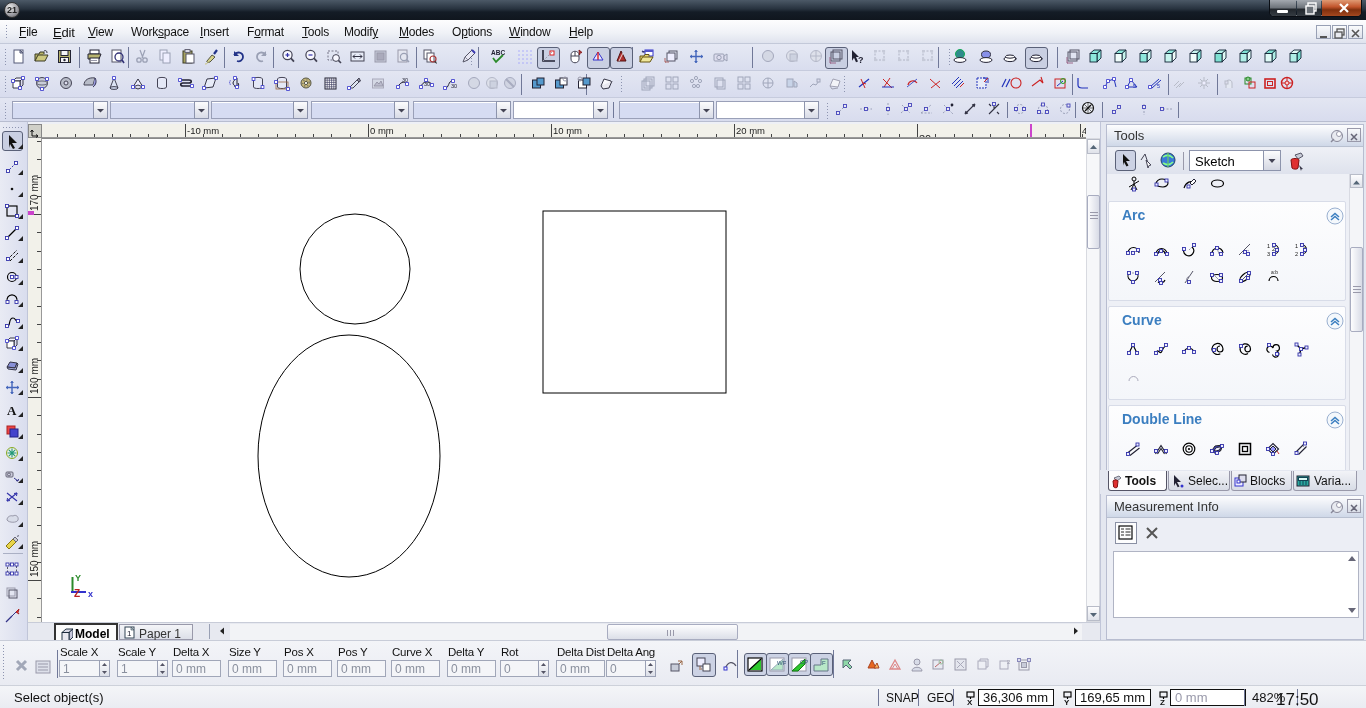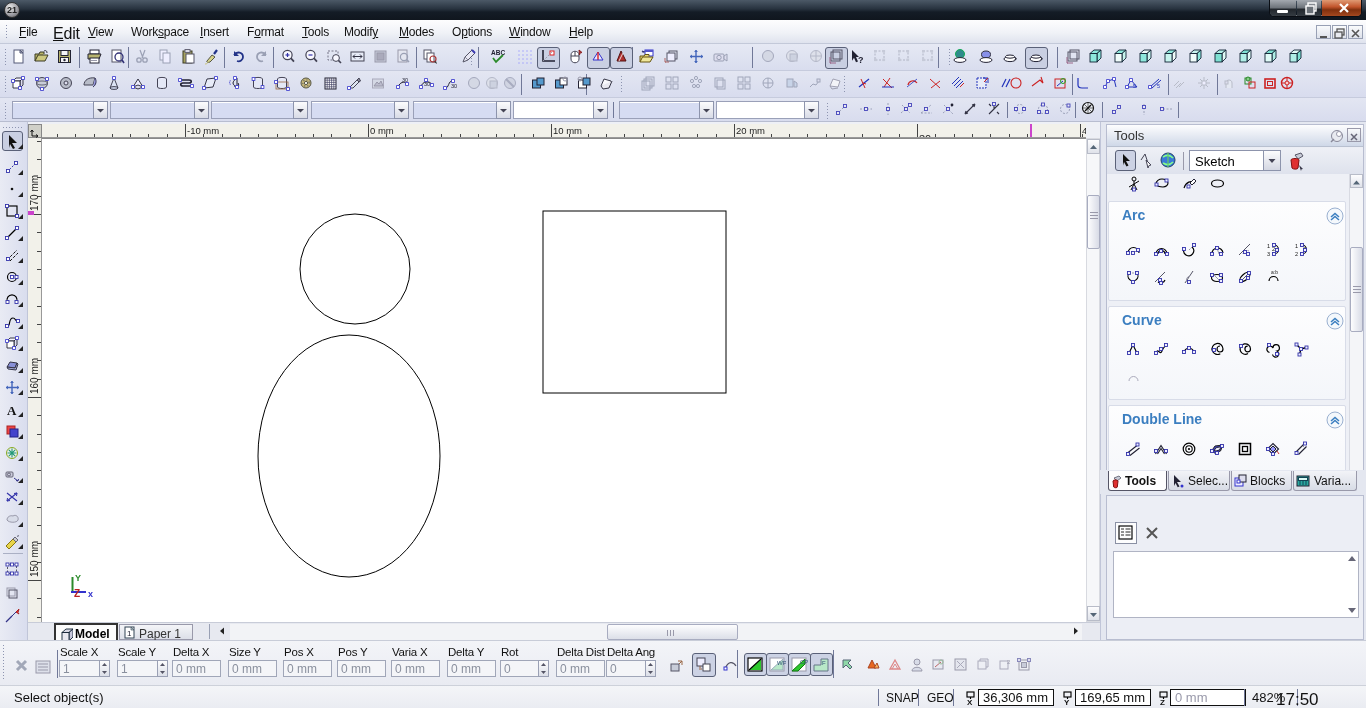--- a/index.html
+++ b/index.html
@@ -25,21 +25,21 @@
 <div class="abs" style="left:52px;top:0;width:41px;height:17px;background:linear-gradient(#e09a74,#c2552c 40%,#80300e 58%,#aa4c22)">
         <svg class="abs" style="left:15px;top:2px" width="14" height="13">
           <path d="M3 2l8 8M11 2l-8 8" stroke="#fff" stroke-width="2.2"></path>
         </svg>
       </div>
 </div>
   </div>
 <div class="abs" style="left:0;top:20px;width:1366px;height:24px;background:linear-gradient(#fdfdfe,#f0f2f7 55%,#dfe3ee);border-bottom:1px solid #c3c9d9">
 <div class="handle" style="left:5px;top:4px;height:16px;bottom:auto"></div>
 <div class="abs" style="left:19px;top:5px;font-size:12px;letter-spacing:-.2px;color:#111"><u>F</u>ile</div>
-<div class="abs" style="left:53px;top:5px;font-size:16px;letter-spacing:-.2px;color:#111"><u>E</u>dit</div>
+<div class="abs" style="left:53px;top:5px;font-size:13px;letter-spacing:-.2px;color:#111"><u>E</u>dit</div>
 <div class="abs" style="left:88px;top:5px;font-size:12px;letter-spacing:-.2px;color:#111"><u>V</u>iew</div>
 <div class="abs" style="left:131px;top:5px;font-size:12px;letter-spacing:-.2px;color:#111">Work<u>s</u>pace</div>
 <div class="abs" style="left:200px;top:5px;font-size:12px;letter-spacing:-.2px;color:#111"><u>I</u>nsert</div>
 <div class="abs" style="left:247px;top:5px;font-size:12px;letter-spacing:-.2px;color:#111">F<u>o</u>rmat</div>
 <div class="abs" style="left:302px;top:5px;font-size:12px;letter-spacing:-.2px;color:#111"><u>T</u>ools</div>
 <div class="abs" style="left:344px;top:5px;font-size:12px;letter-spacing:-.2px;color:#111">Modif<u>y</u></div>
 <div class="abs" style="left:399px;top:5px;font-size:12px;letter-spacing:-.2px;color:#111"><u>M</u>odes</div>
 <div class="abs" style="left:452px;top:5px;font-size:12px;letter-spacing:-.2px;color:#111">O<u>p</u>tions</div>
 <div class="abs" style="left:509px;top:5px;font-size:12px;letter-spacing:-.2px;color:#111"><u>W</u>indow</div>
 <div class="abs" style="left:569px;top:5px;font-size:12px;letter-spacing:-.2px;color:#111"><u>H</u>elp</div>
@@ -436,20 +436,31 @@
     <rect x="4" y="7" width="3" height="3" fill="#fff" stroke="#33c"></rect>
   </svg>
 <div class="abs" style="left:1250px;top:474px;font-size:12px;color:#111;font-weight:normal">Blocks</div>
 <svg class="abs" style="left:1295px;top:473px" width="16" height="16">
     <rect x="2" y="3" width="12" height="10" fill="#2aa8a0" stroke="#223"></rect>
     <rect x="3.5" y="4.5" width="9" height="3" fill="#d8f8f4" stroke="#145"></rect>
     <path d="M4 9h2M7 9h2M10 9h2M4 11h2M7 11h2M10 11h2" stroke="#145"></path>
   </svg>
 <div class="abs" style="left:1314px;top:474px;font-size:12px;color:#111;font-weight:normal">Varia...</div>
 <div class="abs" style="left:1106px;top:495px;width:258px;height:145px;background:#eceef5;border:1px solid #b8bdd0">
+<div class="abs" style="left:0;top:0;width:256px;height:22px;background:linear-gradient(#fdfdfe,#cfd8e8);border-bottom:1px solid #b8c0d0">
+      <span style="position:absolute;left:7px;top:3px;font-size:13px;color:#333">Measurement Info</span>
+      <svg class="abs" style="left:222px;top:3px" width="17" height="16">
+        <circle cx="8" cy="8" r="5.5" fill="#e8eaf0" stroke="#889"></circle>
+        <circle cx="10" cy="6" r="2.5" fill="#fff" stroke="#99a"></circle>
+        <line x1="5" y1="11" x2="2" y2="14" stroke="#889" stroke-width="1.4"></line>
+      </svg>
+      <div class="abs" style="left:240px;top:3px;width:14px;height:14px;background:linear-gradient(#f8f9fb,#d8dce6);border:1px solid #99a"><svg width="12" height="12">
+          <path d="M3 3l6 6M9 3l-6 6" stroke="#667" stroke-width="1.5"></path>
+        </svg></div>
+    </div>
 <div class="abs" style="left:8px;top:26px;width:22px;height:22px;background:#fdfdfe;border:1px solid #8a90a4"><svg width="20" height="20">
         <rect x="3" y="3" width="13" height="13" fill="#fff" stroke="#000" stroke-width="1.15"></rect>
         <path d="M5 6h3M5 9h3M5 12h3M9.5 6h5M9.5 9h5M9.5 12h5" stroke="#111" stroke-width=".9"></path>
       </svg></div>
 <svg class="abs" style="left:36px;top:28px" width="18" height="18">
       <path d="M4 4l10 10M14 4L4 14" stroke="#555" stroke-width="2"></path>
     </svg>
 <div class="abs" style="left:6px;top:55px;width:246px;height:67px;background:#fff;border:1px solid #b0b4c4">
       <svg class="abs" style="left:232px;top:2px" width="12" height="10">
         <path d="M6 2l4 5H2z" fill="#667"></path>
@@ -482,21 +493,21 @@
       <path d="M4.5 13L2 10h5z" fill="#556"></path>
     </svg></div>
 <div class="abs" style="left:173px;top:646px;font-size:11.5px;letter-spacing:-.2px;color:#111">Delta X</div>
 <div class="abs" style="left:172px;top:660px;width:49px;height:17px;background:#f4f5f8;border:1px solid #a0a6b8;font-size:12px;color:#8a909e;padding:1px 3px">0 mm</div>
 <div class="abs" style="left:229px;top:646px;font-size:11.5px;letter-spacing:-.2px;color:#111">Size Y</div>
 <div class="abs" style="left:228px;top:660px;width:49px;height:17px;background:#f4f5f8;border:1px solid #a0a6b8;font-size:12px;color:#8a909e;padding:1px 3px">0 mm</div>
 <div class="abs" style="left:284px;top:646px;font-size:11.5px;letter-spacing:-.2px;color:#111">Pos X</div>
 <div class="abs" style="left:283px;top:660px;width:49px;height:17px;background:#f4f5f8;border:1px solid #a0a6b8;font-size:12px;color:#8a909e;padding:1px 3px">0 mm</div>
 <div class="abs" style="left:338px;top:646px;font-size:11.5px;letter-spacing:-.2px;color:#111">Pos Y</div>
 <div class="abs" style="left:337px;top:660px;width:49px;height:17px;background:#f4f5f8;border:1px solid #a0a6b8;font-size:12px;color:#8a909e;padding:1px 3px">0 mm</div>
-<div class="abs" style="left:392px;top:646px;font-size:11.5px;letter-spacing:-.2px;color:#111">Varia X</div>
+<div class="abs" style="left:392px;top:646px;font-size:11.5px;letter-spacing:-.2px;color:#111">Curve X</div>
 <div class="abs" style="left:391px;top:660px;width:49px;height:17px;background:#f4f5f8;border:1px solid #a0a6b8;font-size:12px;color:#8a909e;padding:1px 3px">0 mm</div>
 <div class="abs" style="left:448px;top:646px;font-size:11.5px;letter-spacing:-.2px;color:#111">Delta Y</div>
 <div class="abs" style="left:447px;top:660px;width:49px;height:17px;background:#f4f5f8;border:1px solid #a0a6b8;font-size:12px;color:#8a909e;padding:1px 3px">0 mm</div>
 <div class="abs" style="left:501px;top:646px;font-size:11.5px;letter-spacing:-.2px;color:#111">Rot</div>
 <div class="abs" style="left:500px;top:660px;width:49px;height:17px;background:#f4f5f8;border:1px solid #a0a6b8;font-size:12px;color:#8a909e;padding:1px 3px">0</div>
 <div class="abs" style="left:538px;top:660px;width:11px;height:17px;background:linear-gradient(#fcfcfd,#dcdfe8);border:1px solid #9aa0b4"><svg width="9" height="15">
       <path d="M4.5 2L7 5H2z" fill="#556"></path>
       <path d="M4.5 13L2 10h5z" fill="#556"></path>
     </svg></div>
 <div class="abs" style="left:557px;top:646px;font-size:11.5px;letter-spacing:-.2px;color:#111">Delta Dist</div>

